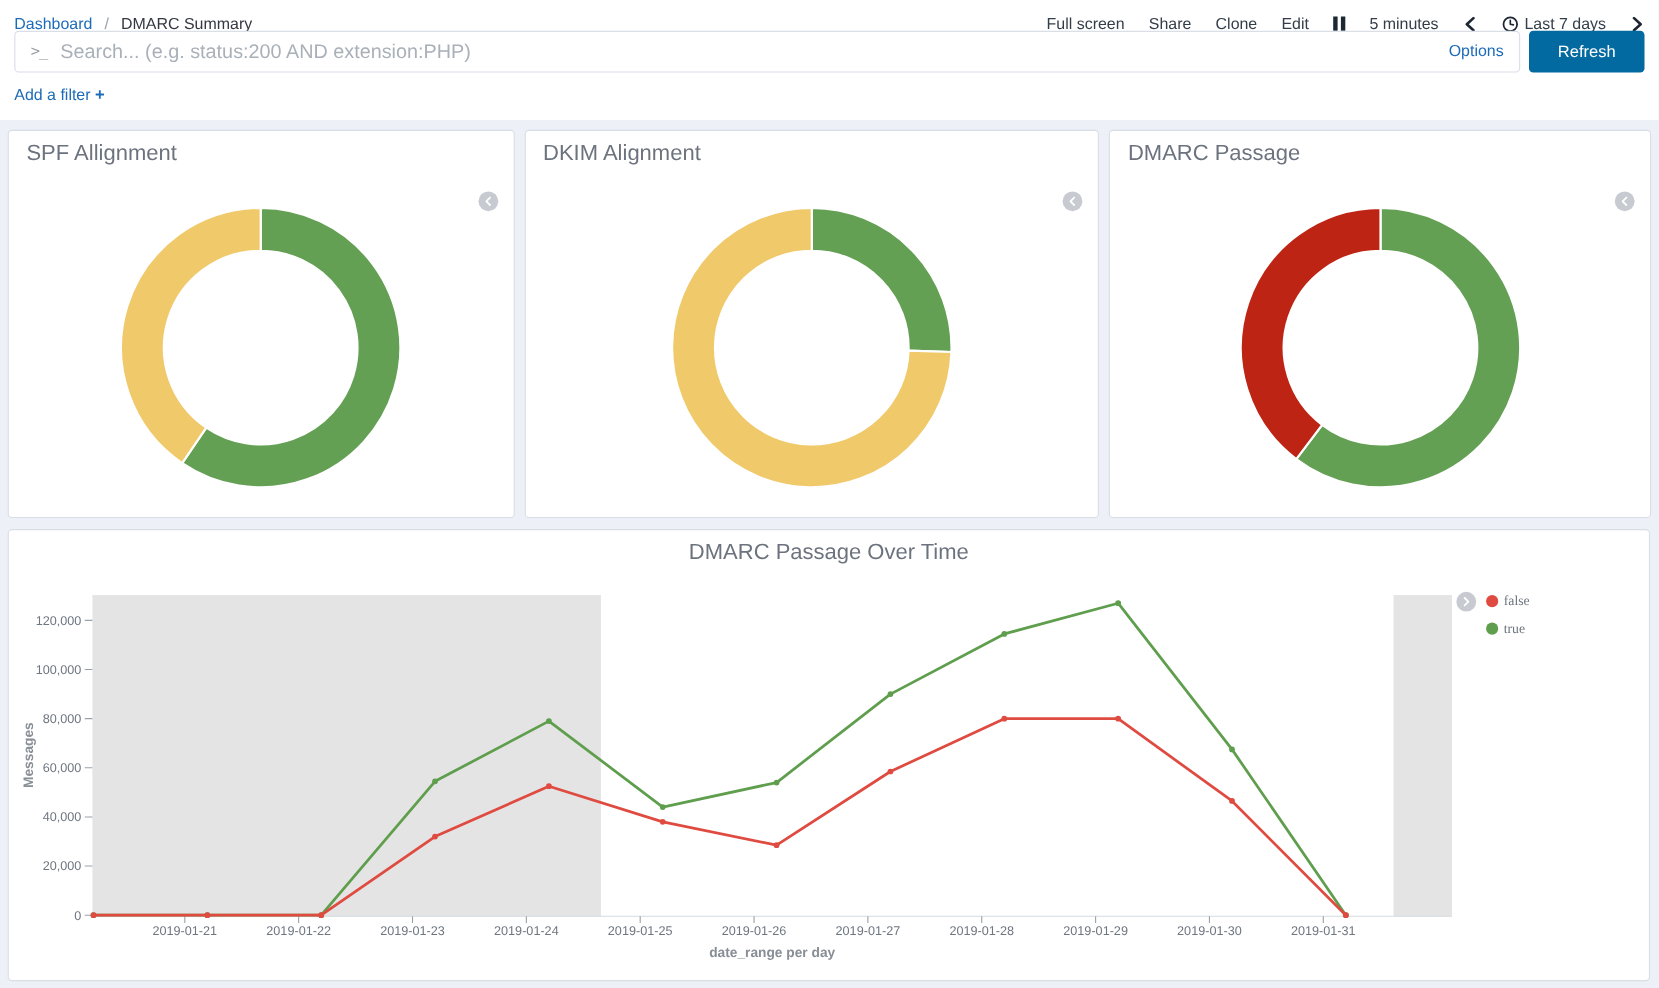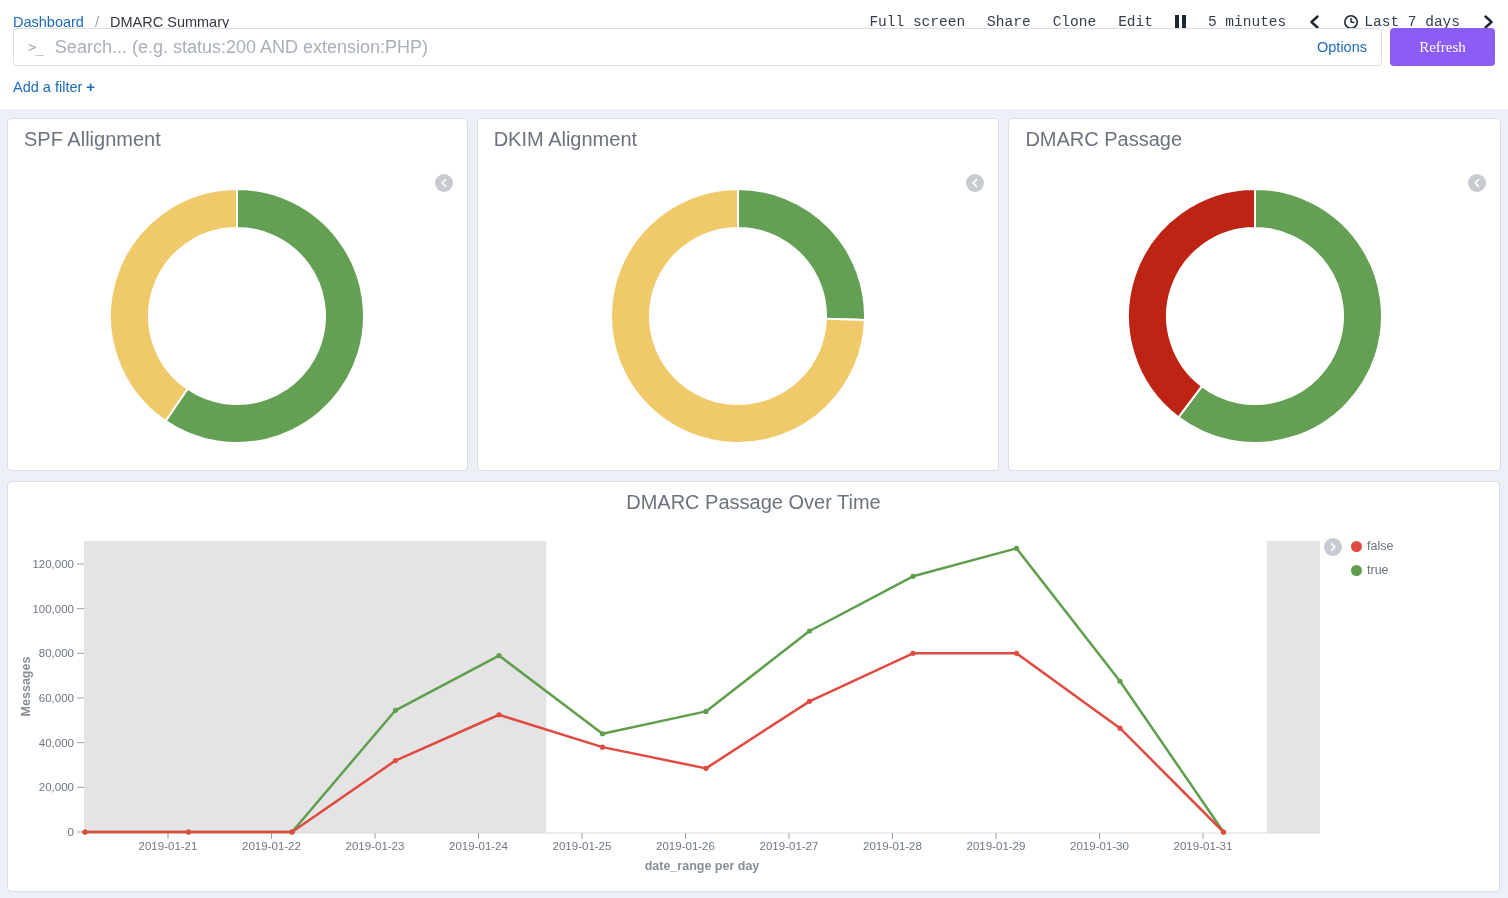--- a/index.html
+++ b/index.html
@@ -16,21 +16,21 @@
   }
   .nav-row {
     display: flex; align-items: center; justify-content: space-between;
     height: 25px; padding-top: 18px;
   }
   .breadcrumb { font-size: 14.5px; }
   .breadcrumb a { color: #1C6BB8; text-decoration: none; cursor: pointer; }
   .breadcrumb .sep { color: #98A2AB; margin: 0 7px; }
   .breadcrumb .current { color: #343741; }
   .topnav { display: flex; align-items: center; gap: 22px; font-size: 14.5px; color: #333E49; }
-  .topnav a { color: #333E49; text-decoration: none; cursor: pointer; font-family: Liberation Mono, monospace; }
+  .topnav a { color: #333E49; text-decoration: none; cursor: pointer; }
   .pause-icon { display: inline-flex; gap: 3px; cursor: pointer; }
   .pause-icon i { display: block; width: 4px; height: 13px; background: #1d2733; }
   .chev { display: inline-flex; cursor: pointer; }
   .timerange { display: inline-flex; align-items: flex-end; gap: 5px; cursor: pointer; }
   
   .search-row { display: flex; gap: 8px; margin: 3px 0 0 0; }
   .searchbox {
     flex: 0 0 1369px; height: 38px; background: #fff;
     border: 1px solid #D9DEE7; border-radius: 4px;
     display: flex; align-items: center; padding: 0 14px;
@@ -39,23 +39,23 @@
     font-family: "DejaVu Sans Mono", monospace;
     color: #98A1AA; font-size: 14px; letter-spacing: -1px; margin-right: 12px;
   }
   .searchbox input {
     flex: 1; border: none; outline: none; font-size: 18px;
     font-family: "Liberation Sans", sans-serif; color: #343741; background: transparent;
   }
   .searchbox input::placeholder { color: #A9B0B8; }
   .options-link { color: #1C6BB8; font-size: 14.5px; text-decoration: none; cursor: pointer; margin-left: 12px; }
   .refresh-btn {
-    width: 114px; height: 38px; background: #8b5cf6; color: #fff;
+    width: 114px; height: 38px; background: #0369a1; color: #fff;
     border: none; border-radius: 4px; font-size: 15px;
-    font-family: Liberation Serif, serif; cursor: pointer;
+    font-family: Liberation Sans, sans-serif; cursor: pointer;
   }
   
   .filter-row { padding: 12px 0 14px 0; font-size: 14.5px; }
   .filter-row a { color: #1C6BB8; text-decoration: none; cursor: pointer; }
   .filter-row .plus { font-weight: bold; font-size: 15px; margin-left: 4px; }
   
   .dash { padding: 9px 7px 1px 7px; }
   .row-donuts { display: flex; gap: 9px; }
   .panel {
     background: #fff; border: 1px solid #D8DDE6; border-radius: 4px;
@@ -74,21 +74,21 @@
   }
   .donut-wrap { position: absolute; left: 50%; top: 68px; transform: translateX(-50%); cursor: pointer; }
   .panel-big { width: 1493px; height: 411px; margin-top: 10px; text-align: center; }
   .chart-area { position: absolute; inset: 0; }
   
   .legend-toggle {
     position: absolute; top: 56px; left: 1316px; width: 18px; height: 18px;
     border-radius: 50%; background: #A3AAB3; opacity: .6;
     display: flex; align-items: center; justify-content: center; cursor: pointer;
   }
-  .legend { position: absolute; top: 57px; left: 1343px; display: flex; flex-direction: column; gap: 10px; }
+  .legend { position: absolute; top: 57px; left: 1343px; display: flex; flex-direction: column; gap: 10px; font-family: Liberation Serif, serif; }
   .legend-item { display: flex; align-items: center; gap: 5px; font-size: 12.5px; color: #6D747E; cursor: pointer; }
   .legend-dot { width: 11px; height: 11px; border-radius: 50%; }
   svg text { font-family: "Liberation Sans", sans-serif; }
 </style>
 </head>
 <body>
 
 <div class="page">
 
   <header class="topbar">

